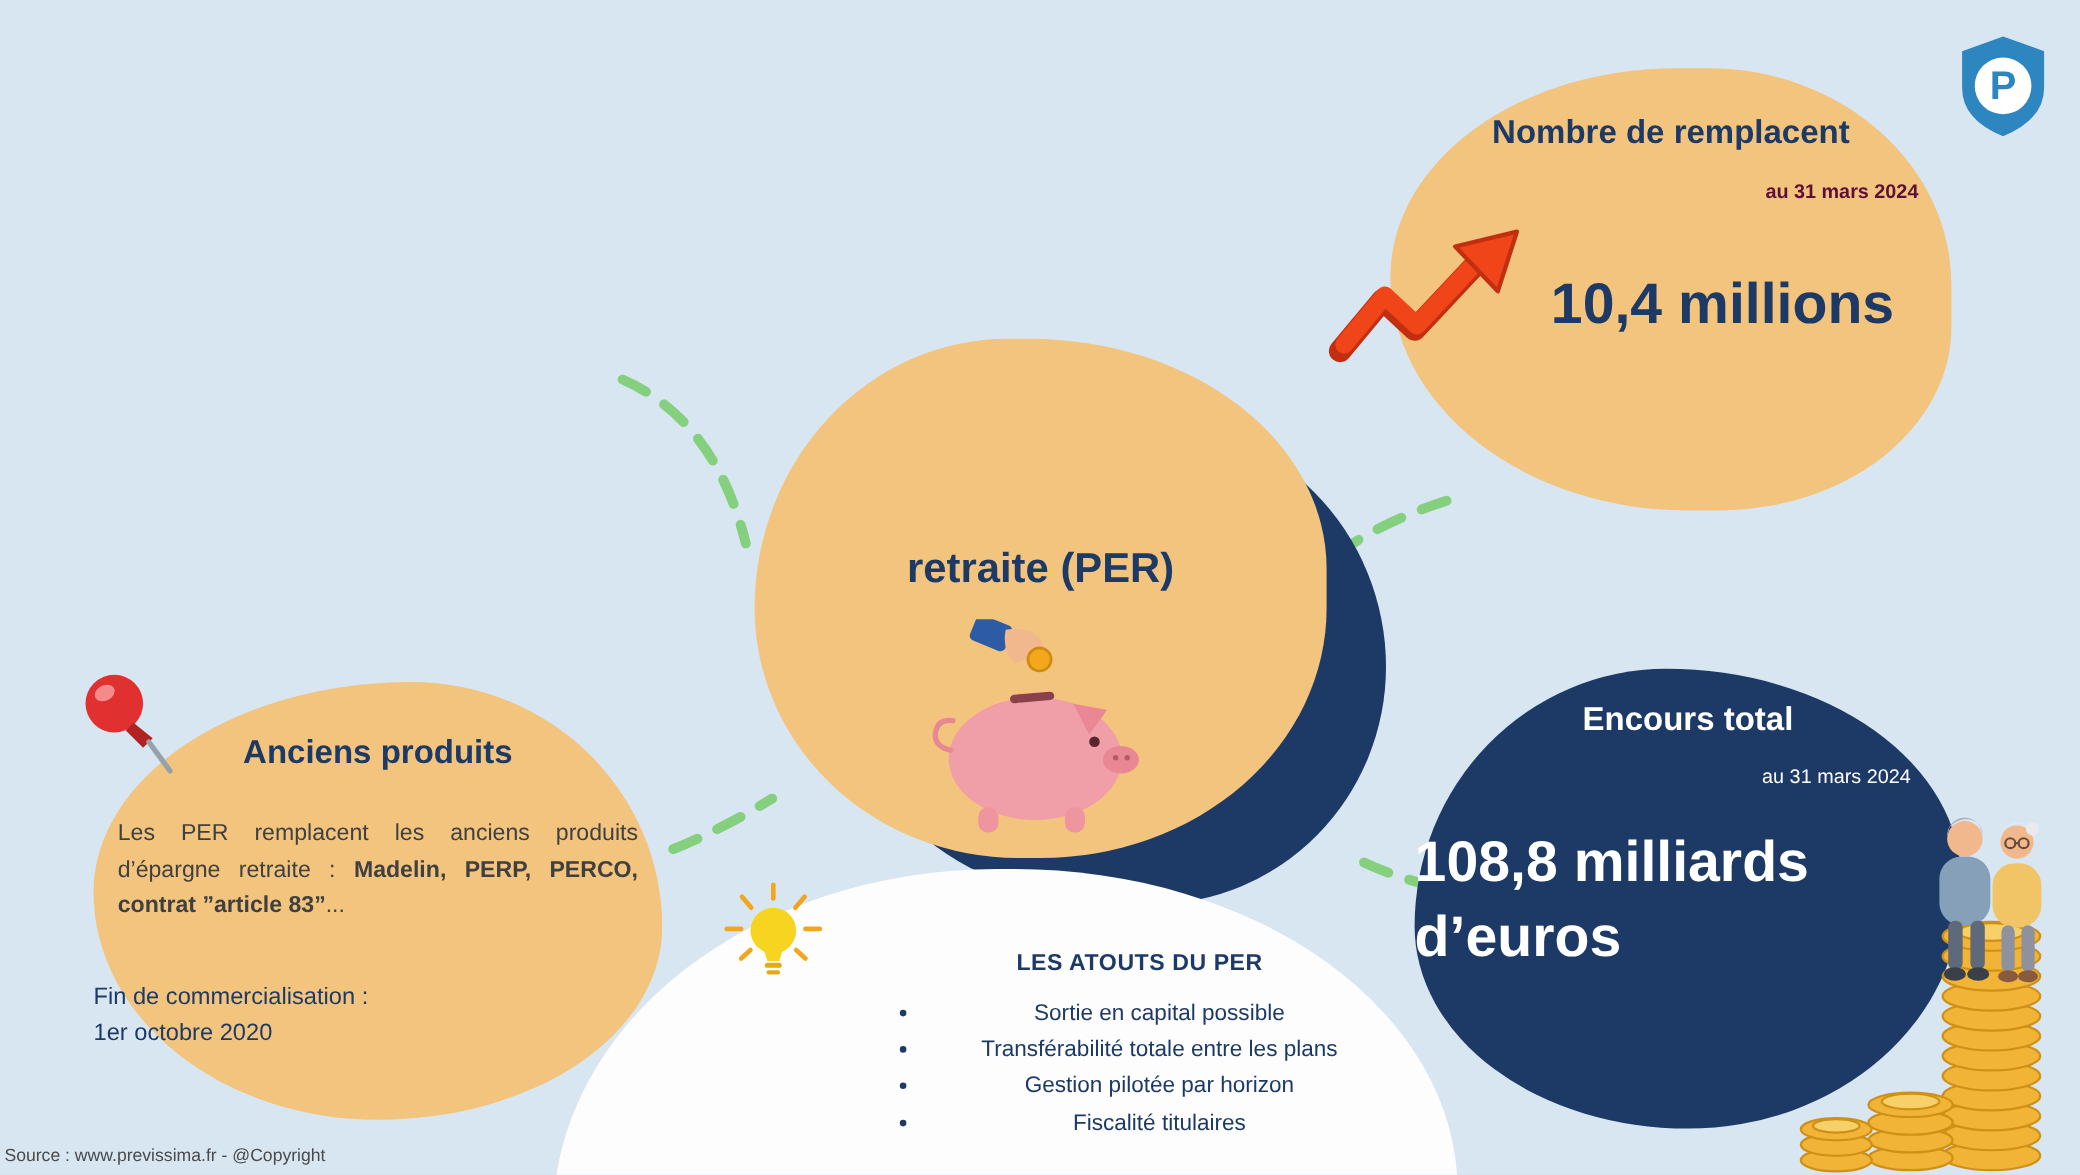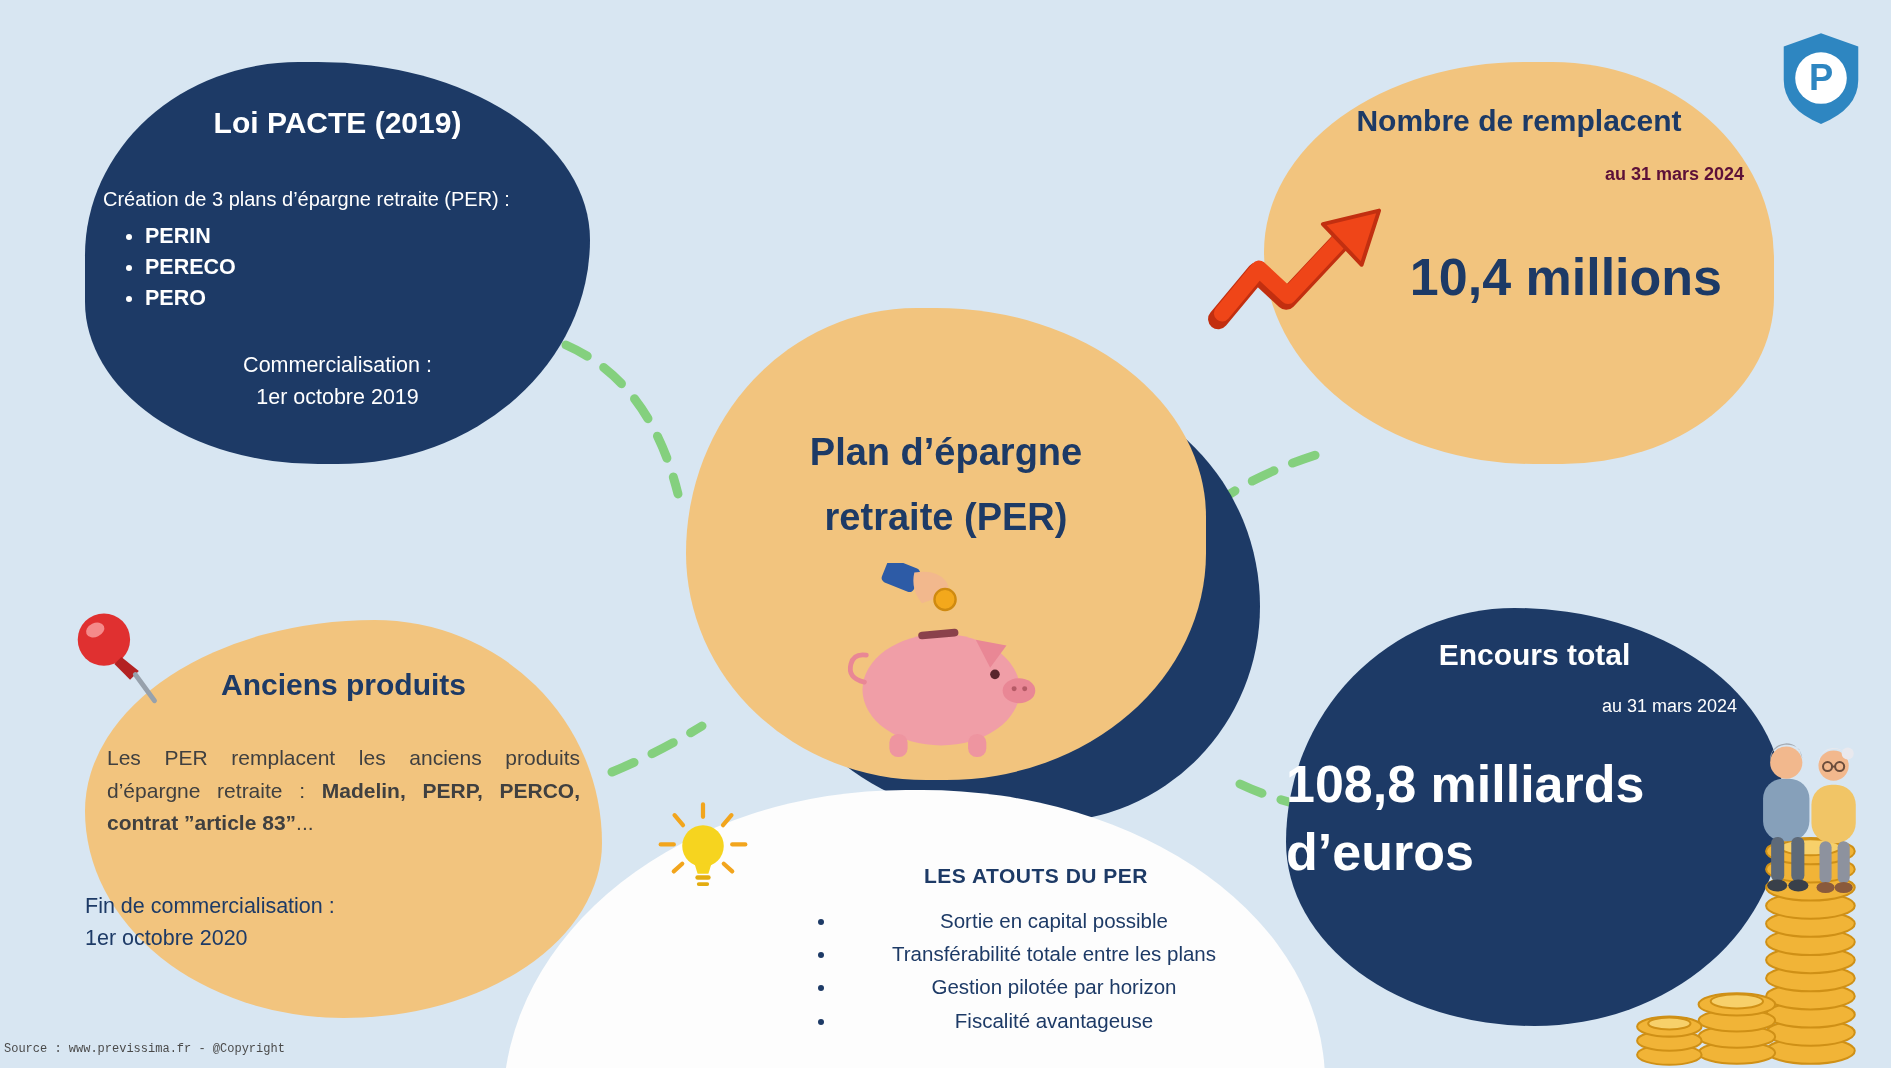--- a/index.html
+++ b/index.html
@@ -54,21 +54,21 @@
   .encours .big-number { margin-top:34px; text-align:left; padding-right:40px; line-height:1.3; color:#ffffff; }
   .couple { position:absolute; left:338px; top:102px; width:262px; height:360px; z-index:5; }
 
   .bulb { position:absolute; left:150px; top:-4px; width:100px; height:140px; }
   .atouts-content { position:absolute; left:298px; top:74px; width:470px; color:#1d3a66;text-align:center; }
   .atouts-title { font-size:21px; font-weight:bold; letter-spacing:0.5px; white-space:nowrap; }
   .atouts-list { margin-top:16px; padding-left:36px; font-size:20.5px; line-height:1.62; }
   .atouts-list li { white-space:nowrap; }
 
   .logo { position:absolute; left:1778px; top:30px; width:86px; height:100px; z-index:6; }
-  .source { position:absolute; left:4px; top:1042px; font-size:12px; color:#4a4a4a; z-index:6;font-family:Liberation Mono, monospace; }
+  .source { position:absolute; left:4px; top:1042px; font-size:16px; color:#4a4a4a; z-index:6; }
 </style>
 </head>
 <body>
 
 <div class="canvas">
 
   <svg class="connectors" width="1891" height="1068" viewBox="0 0 1891 1068">
     <g fill="none" stroke="#84d07e" stroke-width="9" stroke-linecap="round" stroke-dasharray="24 20">
       <path d="M566,345 Q650,382 678,494"></path>
       <path d="M1215,504 Q1262,470 1332,450"></path>
@@ -96,55 +96,42 @@
         <rect x="55" y="98" width="20" height="6" rx="3" fill="#e3ac10"></rect>
         <rect x="57" y="107" width="16" height="5" rx="2.5" fill="#e3ac10"></rect>
       </svg>
     </div>
     <div class="atouts-content">
       <h3 class="atouts-title">LES ATOUTS DU PER</h3>
       <ul class="atouts-list">
         <li>Sortie en capital possible</li>
         <li>Transférabilité totale entre les plans</li>
         <li>Gestion pilotée par horizon</li>
-        <li>Fiscalité avantageuse</li>
+        <li>Fiscalité titulaires</li>
       </ul>
     </div>
   </div>
 
-  <div class="blob navy loi">
-    <h2 class="card-title">Loi PACTE (2019)</h2>
-    <p class="loi-intro">Création de 3 plans d’épargne retraite (PER) :</p>
-    <ul class="loi-list">
-      <li>PERIN</li>
-      <li>PERECO</li>
-      <li>PERO</li>
-    </ul>
-    <p class="loi-commercial">
-      <span>Commercialisation :</span><br>
-      <span>1er octobre 2019</span>
-    </p>
-  </div>
 
   <div class="blob sand titulaires">
     <h2 class="card-title">Nombre de remplacent</h2>
     <div class="date">au 31 mars 2024</div>
     <div class="big-number">10,4 millions</div>
     <div class="arrow">
       <svg viewBox="0 0 200 160" width="195" height="155">
         <polyline points="12,126 52,78 82,106 142,42" fill="none" stroke="#c22f10" stroke-width="21" stroke-linecap="round" stroke-linejoin="round"></polyline>
         <polyline points="16,120 54,74 84,102 144,38" fill="none" stroke="#ef4518" stroke-width="17" stroke-linecap="round" stroke-linejoin="round"></polyline>
         <polygon points="120,28 178,14 160,70" fill="#ef4518" stroke="#c22f10" stroke-width="4" stroke-linejoin="round"></polygon>
       </svg>
     </div>
   </div>
 
   <div class="blob sand center-sand">
     <h1 class="center-title">
-      <span>Plan d’épargne</span><br>
+      <br>
       <span>retraite (PER)</span>
     </h1>
     <div class="piggy">
       <svg viewBox="0 0 250 205" width="240">
         <rect x="60" y="0" width="36" height="26" rx="5" fill="#2d5ba6" transform="rotate(22 78 13)"></rect>
         <path d="M92 10 q22 -4 32 8 q8 10 -2 16 l-22 8 q-12 -14 -8 -32 z" fill="#f2b88d"></path>
         <circle cx="124" cy="38" r="11" fill="#f3a81c" stroke="#cf8a10" stroke-width="2.5"></circle>
         <ellipse cx="120" cy="132" rx="82" ry="58" fill="#f09ea7"></ellipse>
         <path d="M40 124 q-18 -4 -14 -19 q3 -11 16 -9" fill="none" stroke="#e98795" stroke-width="5" stroke-linecap="round"></path>
         <rect x="96" y="70" width="42" height="8" rx="4" fill="#8a414b" transform="rotate(-5 117 74)"></rect>

